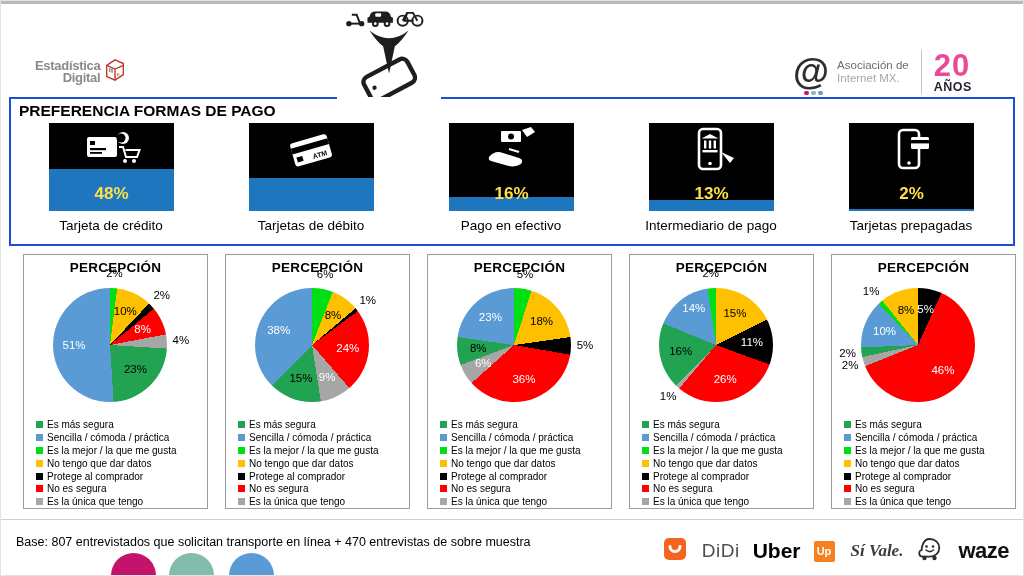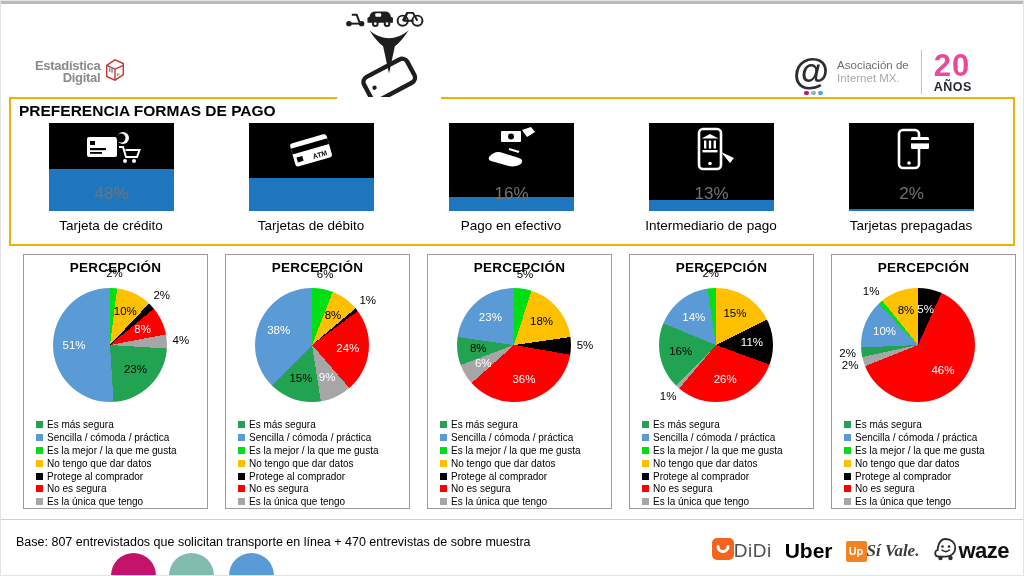--- a/index.html
+++ b/index.html
@@ -19,44 +19,44 @@
   .aimx-dots{position:absolute;bottom:-3px;left:11px;display:flex;gap:2.5px;}
   .aimx-dot{width:4.5px;height:4.5px;border-radius:50%;}
   .aimx-text{font-size:11.5px;color:#6d6d6d;line-height:13px;}
   .aimx-text .mx{color:#a8a8a8;}
   .aimx-div{width:1px;height:44px;background:#c4c4c4;margin:0 4px;}
   .aimx-years{line-height:1;}
   .y20{font-size:31px;font-weight:bold;letter-spacing:1px;}
   .yanos{font-size:12.5px;font-weight:bold;color:#1f2430;letter-spacing:0.5px;}
 
   
-  .pref-box{position:absolute;left:8px;top:96px;width:1006px;height:149px;border:2px solid #eab308;box-sizing:border-box;}
+  .pref-box{position:absolute;left:8px;top:96px;width:1006px;height:149px;border:2px solid #1d4ed8;box-sizing:border-box;}
   .section-title{position:absolute;left:8px;top:3px;font-size:15.5px;font-weight:bold;color:#000;white-space:nowrap;}
   .pay-card{position:absolute;top:122px;width:125px;height:88px;background:#000;}
   .card-icon{position:absolute;top:2px;left:0;width:100%;display:flex;justify-content:center;}
   .card-fill{position:absolute;bottom:0;left:0;width:100%;}
-  .card-pct{position:absolute;bottom:7px;left:0;width:100%;text-align:center;color:#737373;font-size:17px;z-index:2;}
+  .card-pct{position:absolute;bottom:7px;left:0;width:100%;text-align:center;color:#fde047;font-size:17px;z-index:2;font-weight:bold;}
   .card-label{position:absolute;top:217px;width:170px;text-align:center;font-size:13.5px;color:#000;}
 
   
   .panel{position:absolute;top:253px;width:185px;height:255px;border:1px solid #9c9c9c;box-sizing:border-box;}
   .panel-title{position:absolute;top:5px;left:0;width:100%;text-align:center;font-weight:bold;font-size:13.5px;letter-spacing:0.2px;}
   .pie-wrap{position:absolute;top:22px;left:0;width:185px;height:140px;}
   .pie{position:absolute;left:29px;top:11px;width:114px;height:114px;border-radius:50%;}
   .slice-label{position:absolute;width:38px;text-align:center;font-size:11.5px;color:#000;}
   .legend{position:absolute;top:163px;left:12px;right:3px;}
   .lg-row{display:flex;align-items:center;height:12.9px;}
   .lg-sq{width:7px;height:7px;margin-right:4px;flex:0 0 7px;}
   .lg-txt{font-size:10px;color:#000;white-space:nowrap;}
 
   
   .footer-line{position:absolute;left:0;top:518px;width:100%;height:1px;background:#cfcfcf;}
   .base-note{position:absolute;left:15px;top:534px;font-size:12.5px;color:#000;}
   .sponsors{position:absolute;right:14px;top:535px;display:flex;align-items:center;gap:13px;height:30px;}
-  .didi-wrap,.waze-wrap,.up-wrap{display:flex;align-items:center;gap:0;}
+  .didi-wrap,.waze-wrap,.up-wrap{display:flex;align-items:center;gap:16px;}
   .didi-txt{font-size:19px;color:#4f4f4f;letter-spacing:0.5px;}
   .uber-txt{font-size:21px;font-weight:bold;color:#000;}
   .up-sq{width:21px;height:21px;color:#fff;font-weight:bold;font-size:11px;display:flex;
          align-items:center;justify-content:center;border-radius:2px;}
   .sivale-txt{font-family:"Liberation Serif",serif;font-style:italic;font-weight:bold;font-size:17px;color:#3c3c3c;}
   .waze-txt{font-size:22px;font-weight:bold;color:#111;letter-spacing:-0.5px;}
   .dot-circle{position:absolute;top:552px;width:45px;height:45px;border-radius:50%;}
 </style>
 </head>
 <body>
@@ -349,21 +349,21 @@
   </div>
   <div class="panel" style="left:628px">
     <div class="panel-title">PERCEPCIÓN</div>
     <div class="pie-wrap">
         <div class="pie" style="background: conic-gradient(rgb(255, 192, 0) 0deg, rgb(255, 192, 0) 63.53deg, rgb(0, 0, 0) 63.53deg, rgb(0, 0, 0) 110.12deg, rgb(255, 0, 0) 110.12deg, rgb(255, 0, 0) 220.24deg, rgb(166, 166, 166) 220.24deg, rgb(166, 166, 166) 224.47deg, rgb(33, 163, 82) 224.47deg, rgb(33, 163, 82) 292.24deg, rgb(91, 155, 213) 292.24deg, rgb(91, 155, 213) 351.53deg, rgb(0, 222, 20) 351.53deg, rgb(0, 222, 20) 360deg);"></div>
         <div class="slice-label" style="left: 85.9516px; top: 30.3922px; color: rgb(0, 0, 0);">15%</div>
         <div class="slice-label" style="left: 102.945px; top: 59.0052px; color: rgb(255, 255, 255);">11%</div>
         <div class="slice-label" style="left: 76.2103px; top: 95.8019px; color: rgb(255, 255, 255);">26%</div>
         <div class="slice-label out" style="left: 19.1676px; top: 113.47px;">1%</div>
         <div class="slice-label" style="left: 31.7412px; top: 68.2678px; color: rgb(0, 0, 0);">16%</div>
-        <div class="slice-label" style="left: 44.778px; top: 34px; color: rgb(255, 255, 255);">14%</div>
+        <div class="slice-label" style="left: 44.778px; top: 25px; color: rgb(255, 255, 255);">14%</div>
         <div class="slice-label out" style="left: 61.7565px; top: -9.80611px;">2%</div>
       </div>
     <div class="legend">
         <div class="lg-row">
           <span class="lg-sq" style="background: rgb(33, 163, 82);"></span>
           <span class="lg-txt">Es más segura</span>
         </div>
         <div class="lg-row">
           <span class="lg-sq" style="background: rgb(91, 155, 213);"></span>
           <span class="lg-txt">Sencilla / cómoda / práctica</span>

